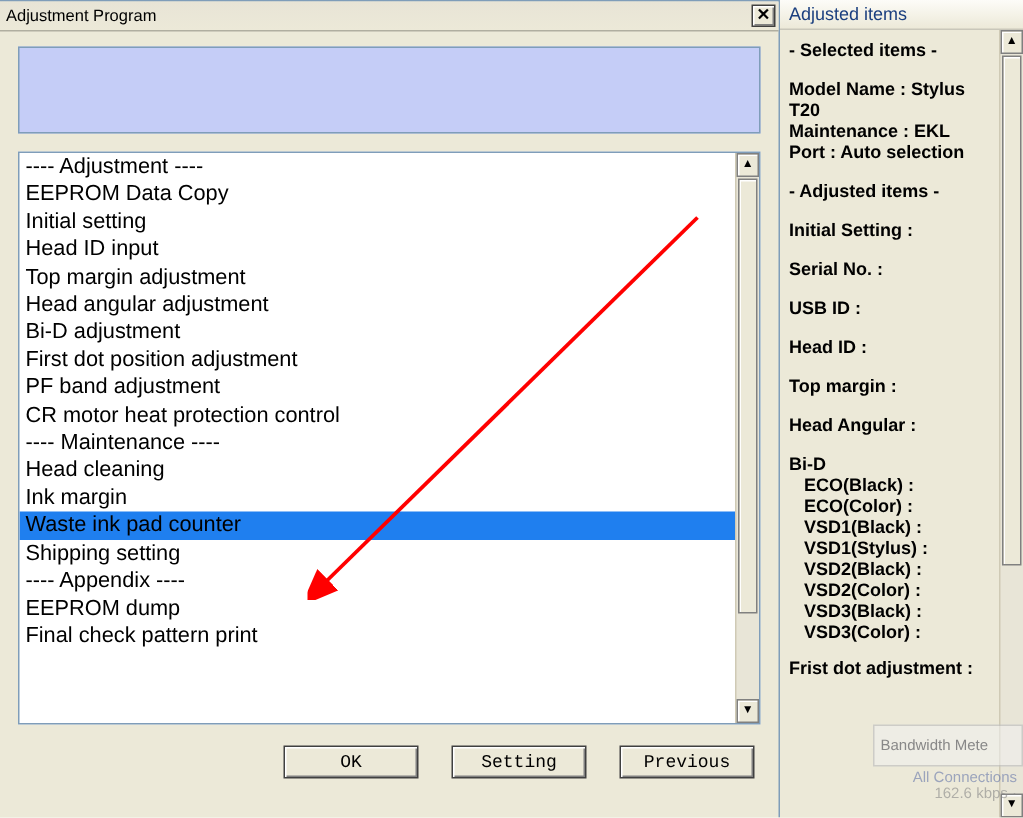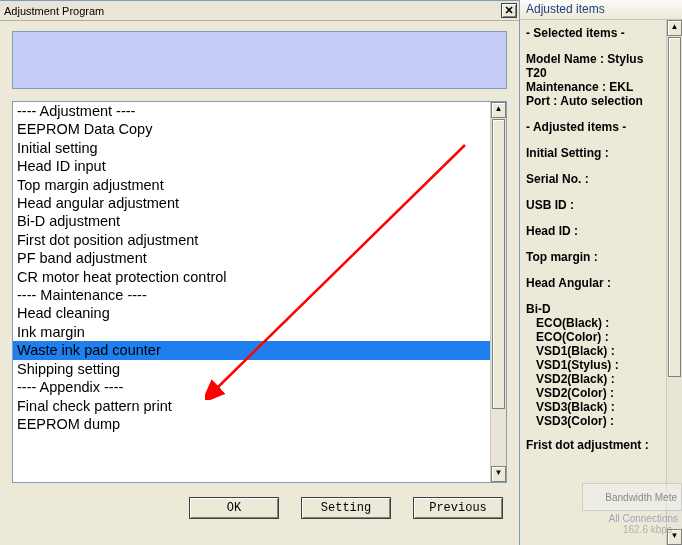--- a/index.html
+++ b/index.html
@@ -167,21 +167,21 @@
     height: 260px;
     pointer-events: none;
   }
   .ghost-bar {
     position:absolute;
     right:0; bottom:34px;
     width:100px; height:28px;
     background: rgba(240,240,240,.55);
     border:1px solid rgba(128,128,128,.3);
     font-size:10px; color:#888;
-    text-align:right; padding:8px 4px;
+    padding:8px 4px;
     pointer-events:none;
   }
   .ghost-bar2 {
     position:absolute;
     right:0; bottom:18px;
     width:120px; height:14px;
     font-size:10px; color:#6677aa;
     text-align:right; padding:0 4px;
     pointer-events:none;
     opacity:.6;
@@ -210,22 +210,22 @@
         <div class="item">PF band adjustment</div>
         <div class="item">CR motor heat protection control</div>
         <div class="item"> </div>
         <div class="item">---- Maintenance ----</div>
         <div class="item">Head cleaning</div>
         <div class="item">Ink margin</div>
         <div class="item selected">Waste ink pad counter</div>
         <div class="item">Shipping setting</div>
         <div class="item"> </div>
         <div class="item">---- Appendix ----</div>
+        <div class="item">EEPROM dump</div>
         <div class="item">Final check pattern print</div>
-        <div class="item">EEPROM dump</div>
       </div>
     <div class="scrollbar">
       <div class="sb-btn">▲</div>
       <div class="sb-thumb"></div>
       <div class="sb-btn" style="position:absolute;bottom:0;left:0;right:0;">▼</div>
     </div>
   </div>
 
   <div class="button-row">
     <div class="btn">OK</div>

